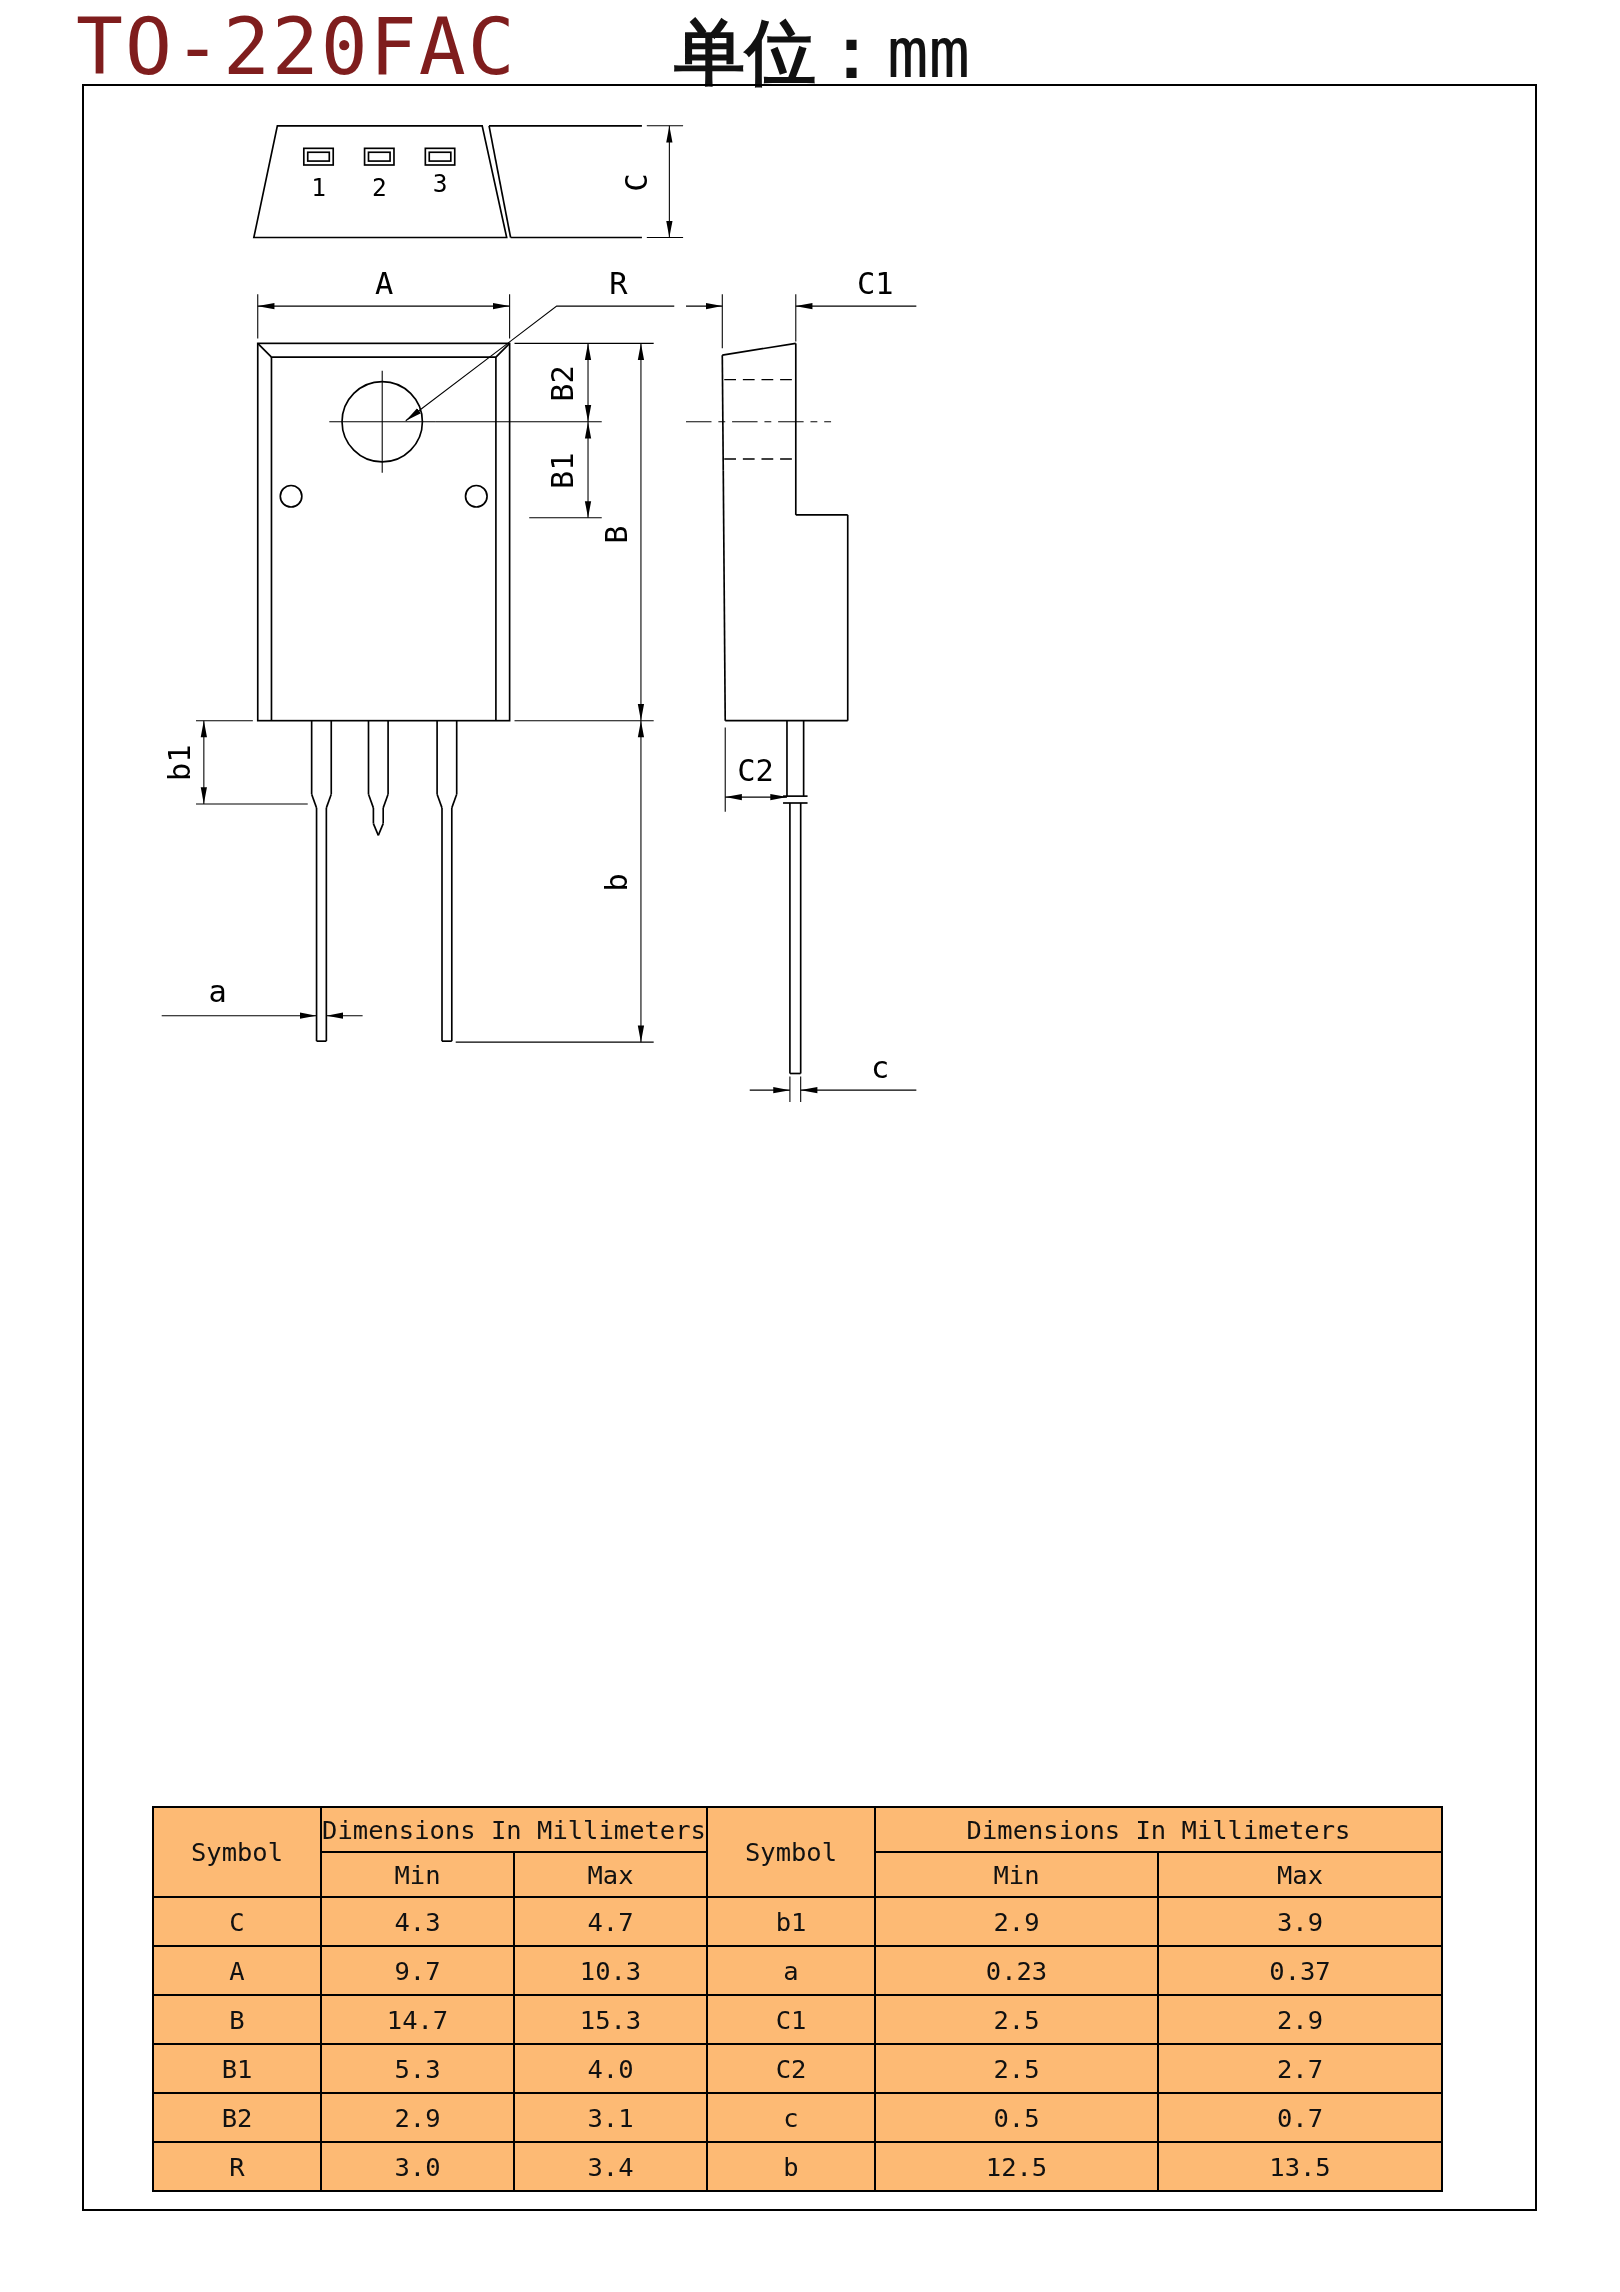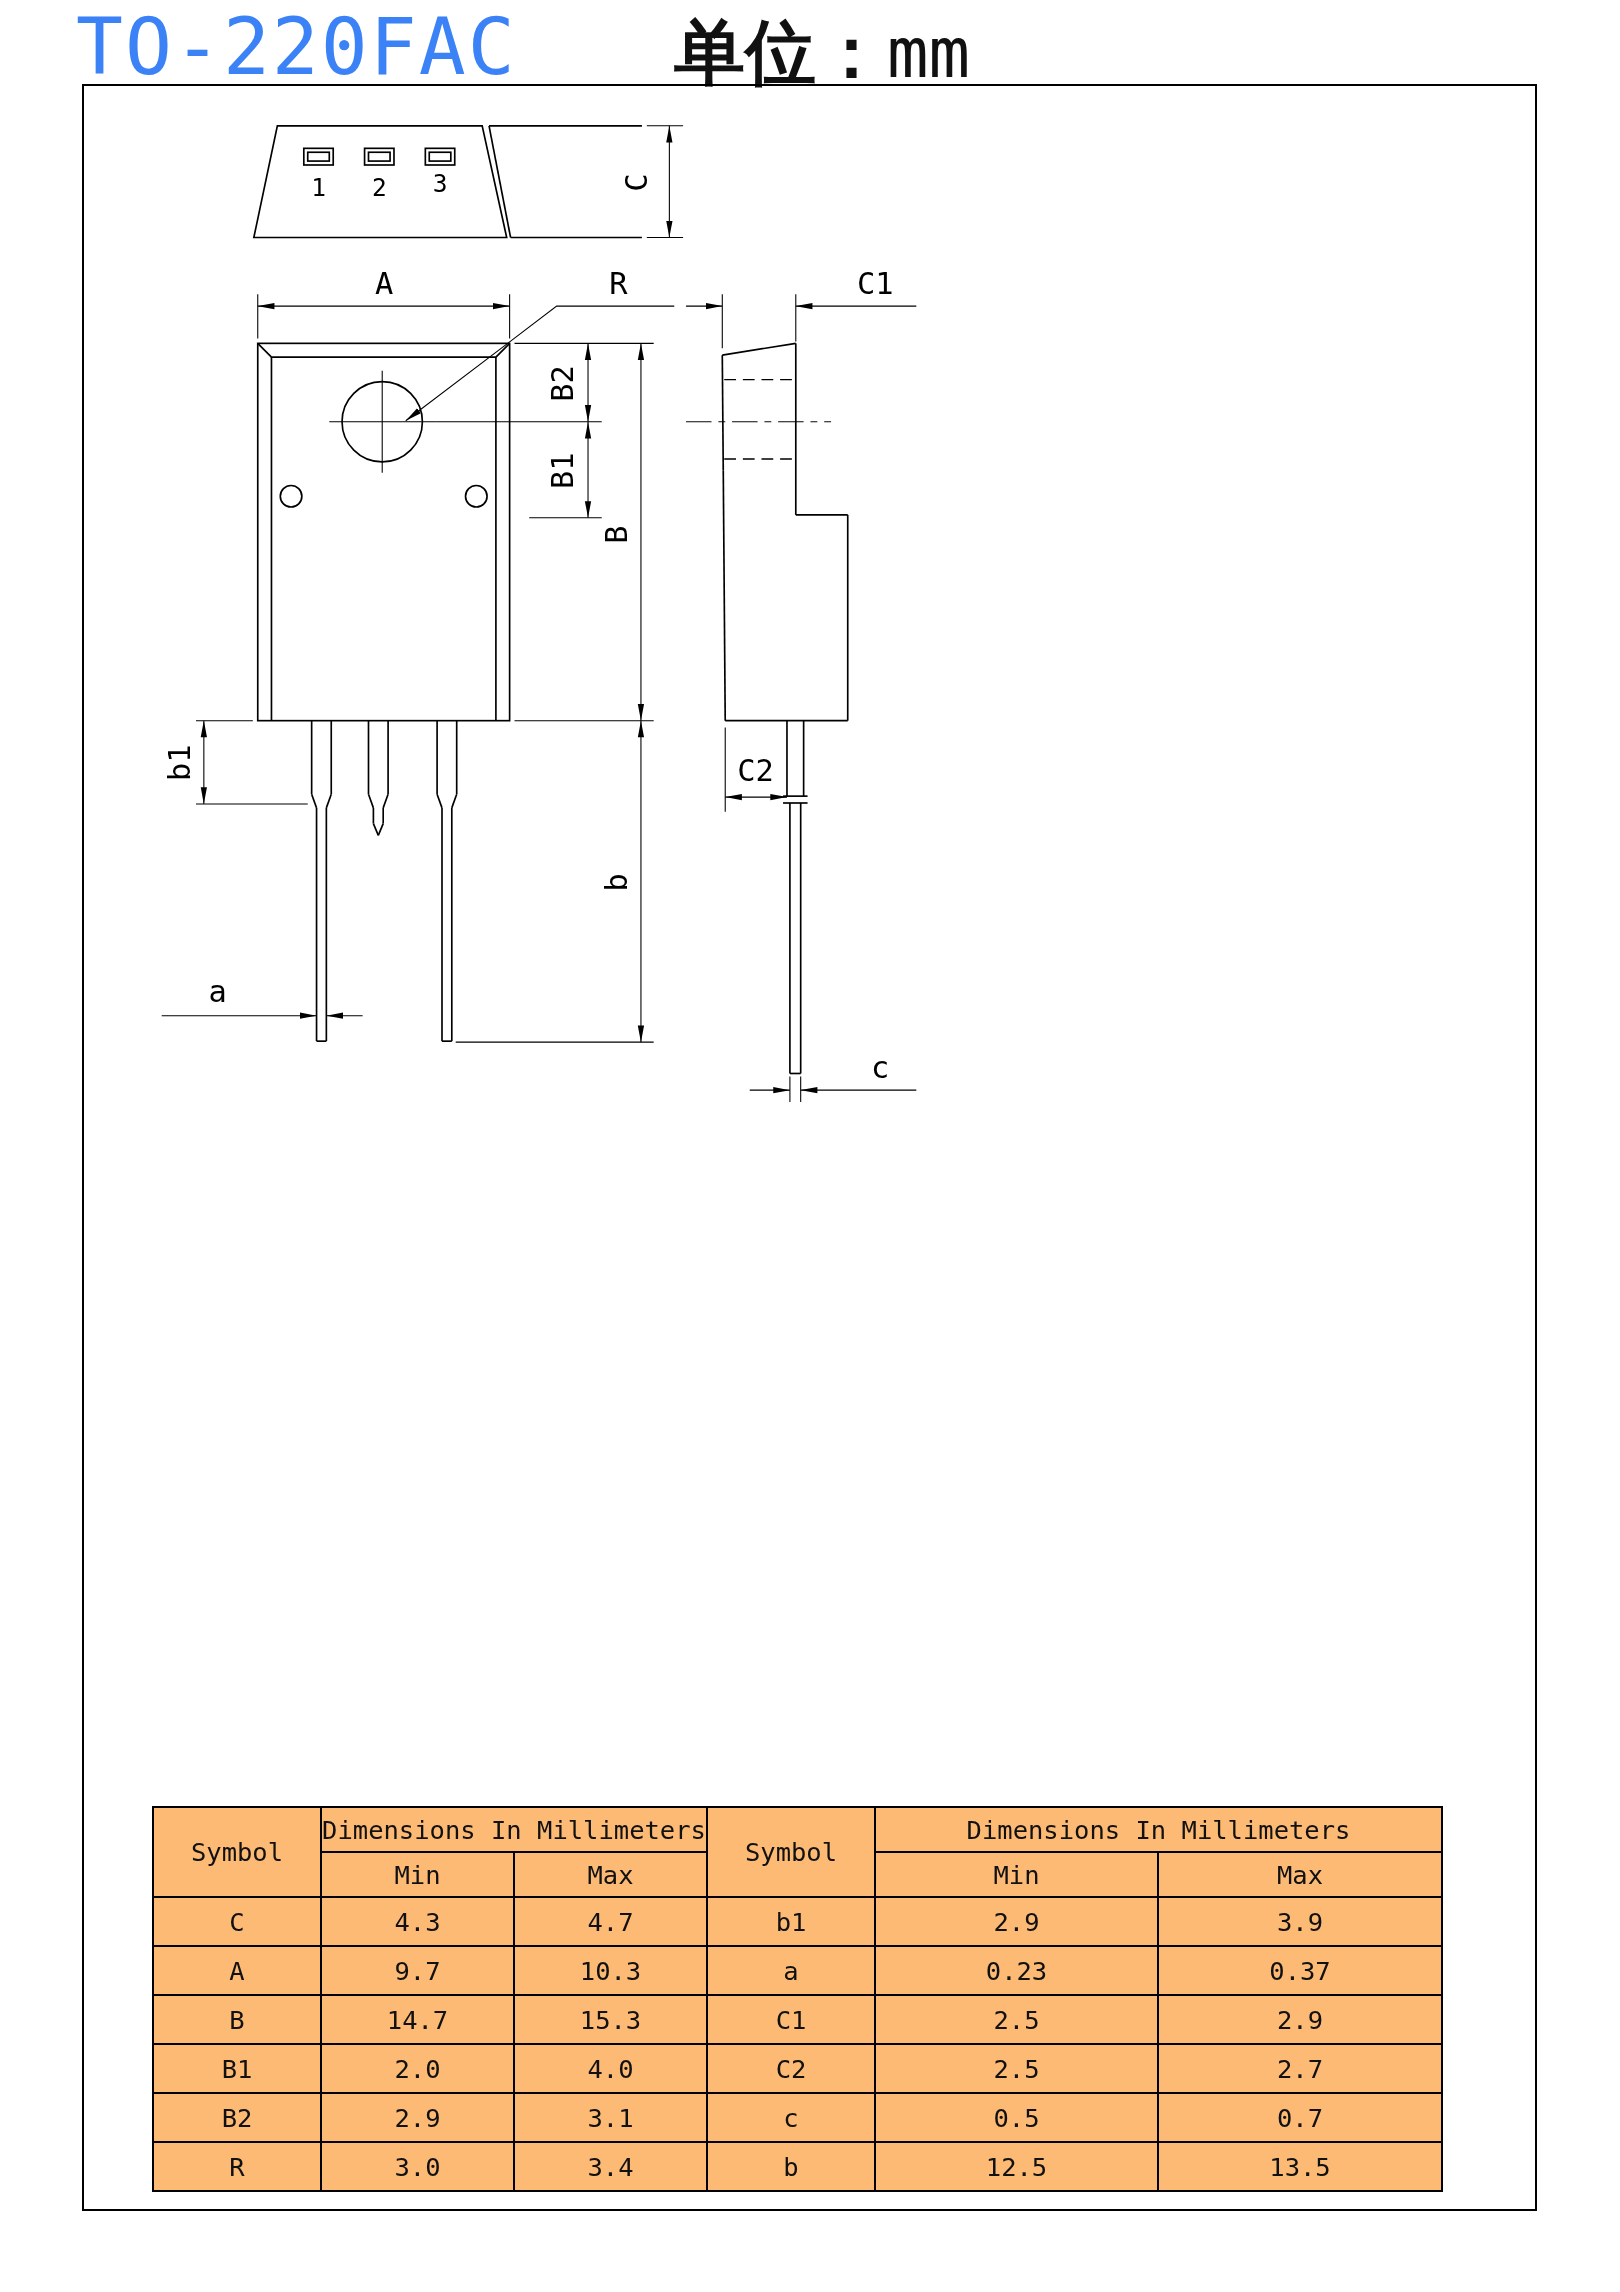--- a/index.html
+++ b/index.html
@@ -2,21 +2,21 @@
 <html><head>
 <meta charset="utf-8">
 <style>
   html,body { margin:0; padding:0; }
   body {
     width:1620px; height:2293px; background:#ffffff; position:relative;
     font-family:"DejaVu Sans Mono", monospace; color:#111;
   }
   .title {
     position:absolute; left:76px; top:2px; font-size:78px; font-weight:200;
-    letter-spacing:2px; color:#3b82f6; white-space:nowrap;text-align:right;
+    letter-spacing:2px; color:#7f1d1d; white-space:nowrap;text-align:right;
   }
   .unit { position:absolute; left:674px; top:5.9px; white-space:nowrap; }
   .unit .cn { font-size:71px; font-weight:700; font-family:"DejaVu Sans", sans-serif; }
   .unit .en { font-size:69px; font-weight:200; }
   .frame {
     position:absolute; left:82px; top:84px; width:1455px; height:2127px;
     border:2px solid #000; box-sizing:border-box;
   }
   svg.draw { position:absolute; left:0; top:0; }
   svg .geo { stroke:#000; fill:none; stroke-width:1.7; stroke-linejoin:miter; }
@@ -247,21 +247,21 @@
   <tr>
     <td>B</td>
     <td>14.7</td>
     <td>15.3</td>
     <td>C1</td>
     <td>2.5</td>
     <td>2.9</td>
   </tr>
   <tr>
     <td>B1</td>
-    <td>2.0</td>
+    <td>5.3</td>
     <td>4.0</td>
     <td>C2</td>
     <td>2.5</td>
     <td>2.7</td>
   </tr>
   <tr>
     <td>B2</td>
     <td>2.9</td>
     <td>3.1</td>
     <td>c</td>

